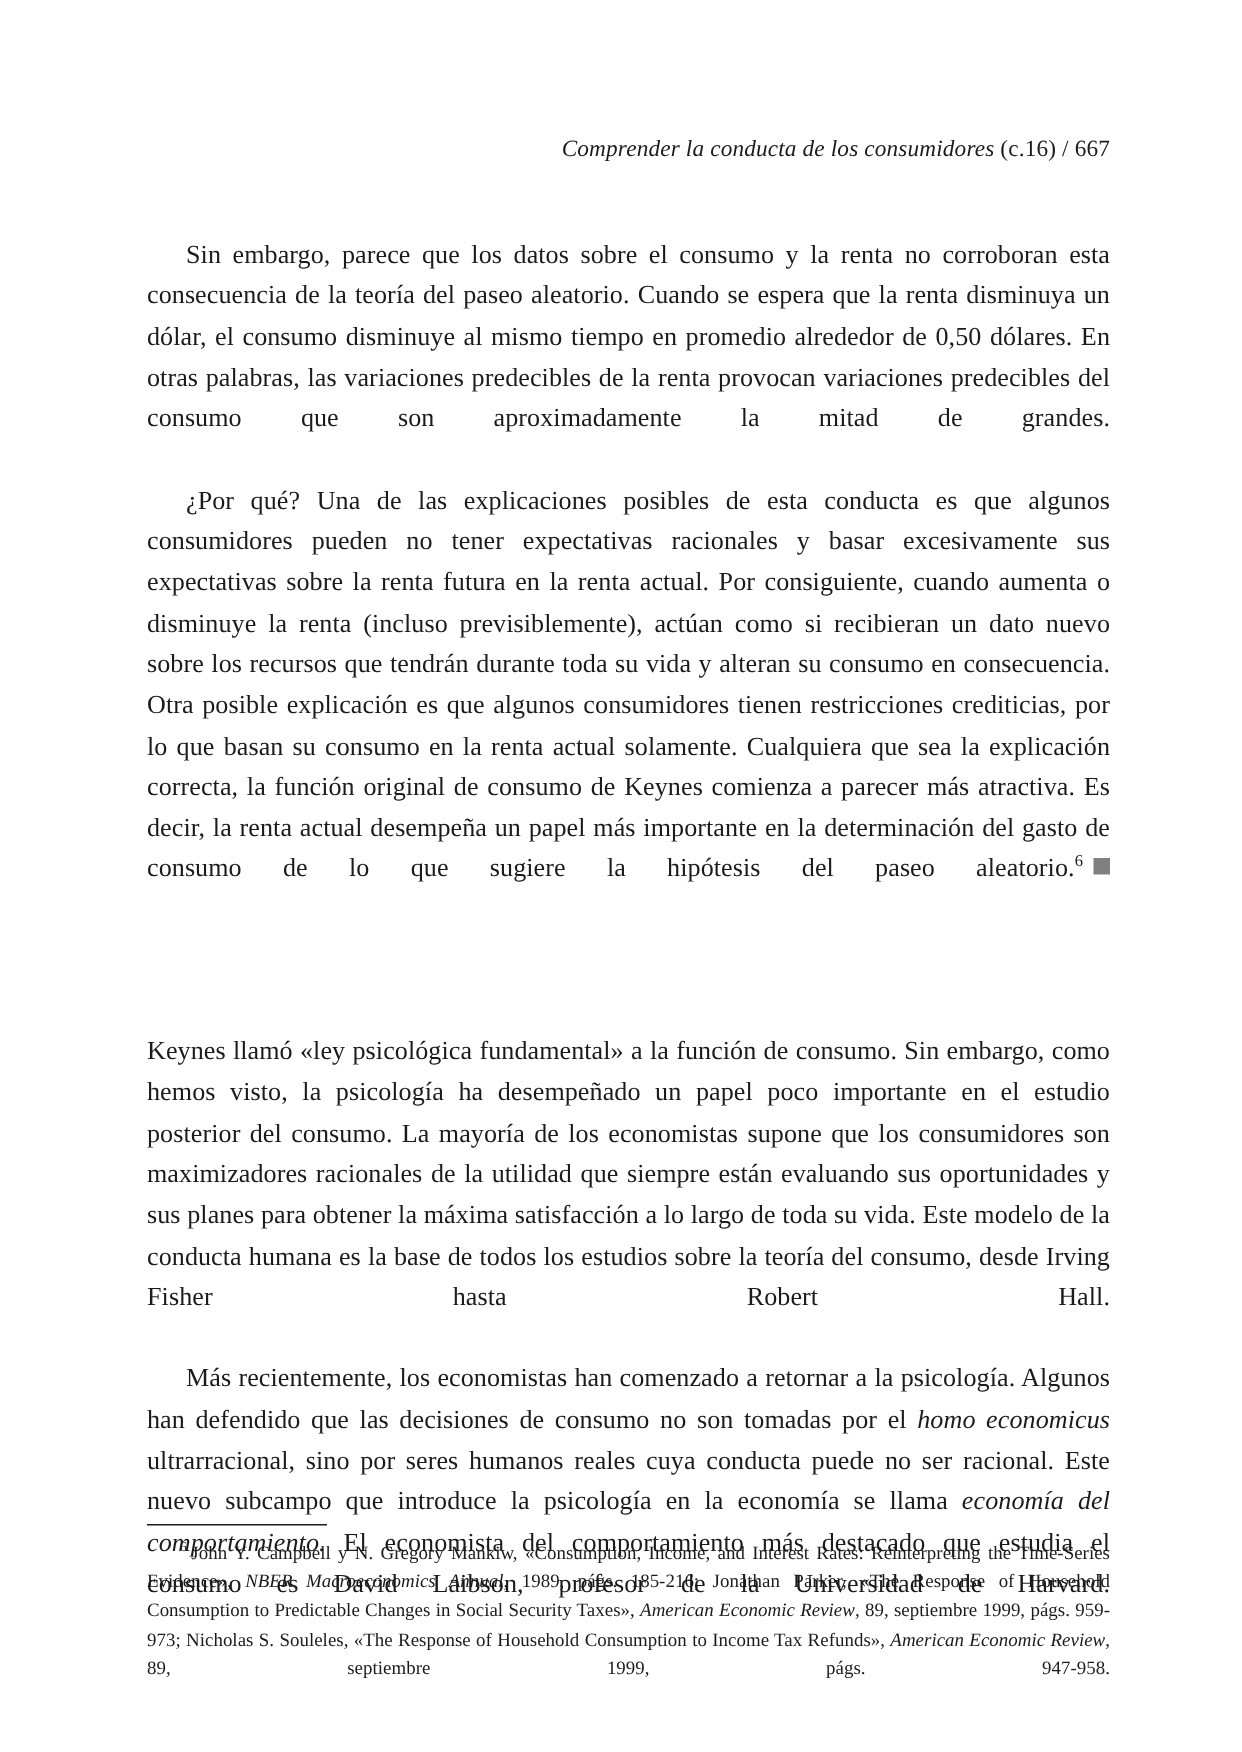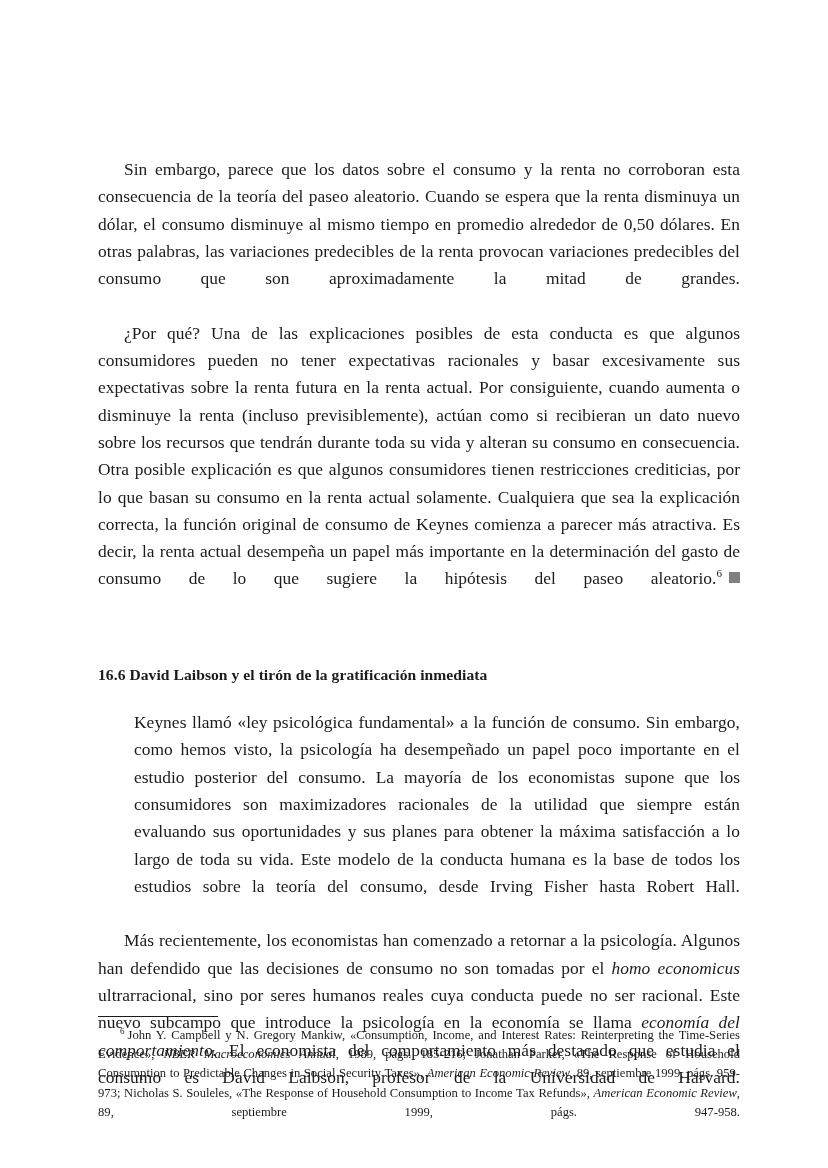--- a/index.html
+++ b/index.html
@@ -57,21 +57,20 @@
     font-size: 17.4px;
     line-height: 27.3px;
     text-align: justify;
     text-justify: inter-word;
     text-indent: 26px;
     hyphens: none;
     letter-spacing: 0.05px;
   }
   p.body-par.no-indent {
     text-indent: 0;
-    margin-left: 36px;
   }
 
   
   p.body-par::after {
     content: "";
     display: inline-block;
     width: 100%;
   }
 
   sup.fn-ref {
@@ -136,30 +135,32 @@
     vertical-align: super;
     line-height: 0;
     margin-right: 3px;
   }
 </style>
 </head>
 <body>
 
 <div class="page">
 
+  <div class="running-head">
+    <span class="rh-title">Comprender la conducta de los consumidores</span><span class="rh-folio"> (c.16) / 667</span>
+  </div>
 
   <div class="content">
 
     <p class="body-par">Sin embargo, parece que los datos sobre el consumo y la renta no corroboran esta consecuencia de la teoría del paseo aleatorio. Cuando se espera que la renta disminuya un dólar, el consumo disminuye al mismo tiempo en promedio alrededor de 0,50 dólares. En otras palabras, las variaciones predecibles de la renta provocan variaciones predecibles del consumo que son aproximadamente la mitad de grandes.</p>
 
     <p class="body-par"><span>¿Por qué? Una de las explicaciones posibles de esta conducta es que algunos consumidores pueden no tener expectativas racionales y basar excesivamente sus expectativas sobre la renta futura en la renta actual. Por consiguiente, cuando aumenta o disminuye la renta (incluso previsiblemente), actúan como si recibieran un dato nuevo sobre los recursos que tendrán durante toda su vida y alteran su consumo en consecuencia. Otra posible explicación es que algunos consumidores tienen restricciones crediticias, por lo que basan su consumo en la renta actual solamente. Cualquiera que sea la explicación correcta, la función original de consumo de Keynes comienza a parecer más atractiva. Es decir, la renta actual desempeña un papel más importante en la determinación del gasto de consumo de lo que sugiere la hipótesis del paseo aleatorio.</span><sup class="fn-ref">6</sup><span class="end-marker"></span></p>
 
     <div class="gap-before-heading"></div>
 
-    <h2 class="section-heading">16.6 David Laibson y el tirón de la gratificación inmediata</h2>
 
     <div class="gap-after-heading"></div>
 
     <p class="body-par no-indent">Keynes llamó «ley psicológica fundamental» a la función de consumo. Sin embargo, como hemos visto, la psicología ha desempeñado un papel poco importante en el estudio posterior del consumo. La mayoría de los economistas supone que los consumidores son maximizadores racionales de la utilidad que siempre están evaluando sus oportunidades y sus planes para obtener la máxima satisfacción a lo largo de toda su vida. Este modelo de la conducta humana es la base de todos los estudios sobre la teoría del consumo, desde Irving Fisher hasta Robert Hall.</p>
 
     <p class="body-par"><span>Más recientemente, los economistas han comenzado a retornar a la psicología. Algunos han defendido que las decisiones de consumo no son tomadas por el </span><em class="it">homo economicus</em><span> ultrarracional, sino por seres humanos reales cuya conducta puede no ser racional. Este nuevo subcampo que introduce la psicología en la economía se llama </span><em class="it">economía del comportamiento.</em><span> El economista del comportamiento más destacado que estudia el consumo es David Laibson, profesor de la Universidad de Harvard.</span></p>
 
   </div>
 
   <div class="footnote-area">

